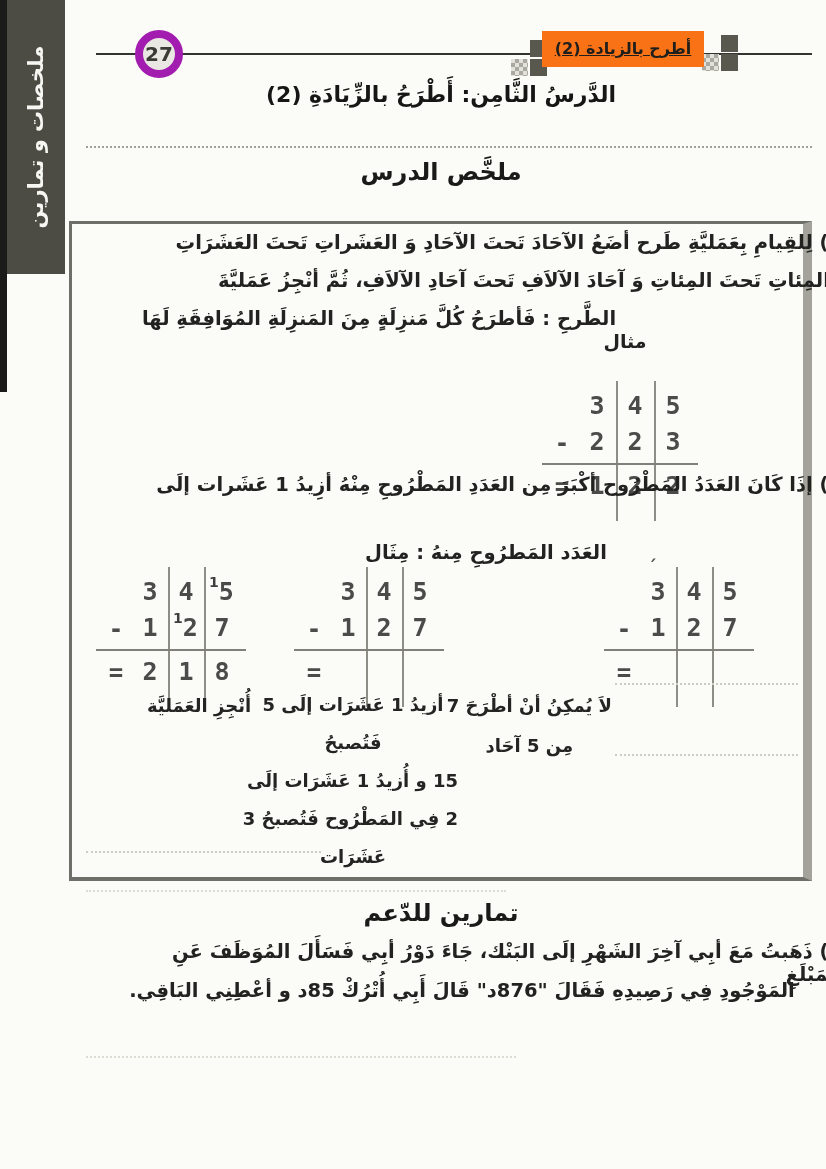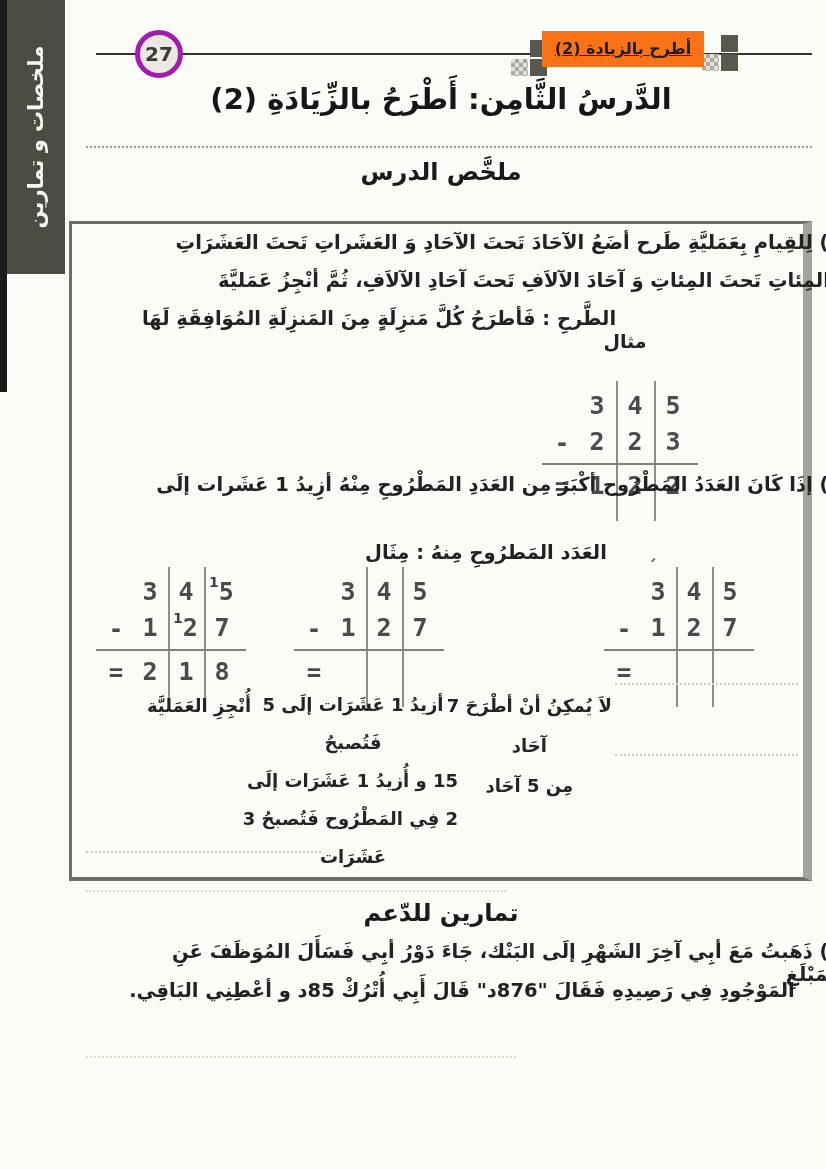--- a/index.html
+++ b/index.html
@@ -9,38 +9,38 @@
   
   .edge-strip{position:absolute;left:0;top:0;width:7px;height:392px;background:#1b1b19;}
   .side-bar{position:absolute;left:7px;top:0;width:58px;height:274px;background:#4c4b44;
             display:flex;align-items:center;justify-content:center;}
   .side-bar span{transform:rotate(-90deg);white-space:nowrap;direction:rtl;
                  color:#f6f6f2;font-weight:bold;font-size:21px;letter-spacing:1px;}
 
   
   .hline{position:absolute;left:96px;top:53px;width:716px;height:2px;background:#33332f;}
   .page-circle{position:absolute;left:135px;top:30px;width:48px;height:48px;box-sizing:border-box;
-               border:5px solid #a21caf;border-radius:50%;background:#e9e8e2;
+               border:8px solid #a21caf;border-radius:50%;background:#e9e8e2;
                display:flex;align-items:center;justify-content:center;
                font-size:20px;font-weight:bold;color:#3a3a36;}
   .sq-icon{position:absolute;width:36px;height:36px;}
   .sq-icon .sq{position:absolute;width:17px;height:17px;}
   .sq-icon .tr{right:0;top:0;background:#59584f;}
   .sq-icon .br{right:0;bottom:0;background:#59584f;}
   .sq-icon .bl{left:0;bottom:0;
     background-image:
       linear-gradient(45deg,#a9a8a1 25%,transparent 25%,transparent 75%,#a9a8a1 75%),
       linear-gradient(45deg,#a9a8a1 25%,#e3e2da 25%,#e3e2da 75%,#a9a8a1 75%);
     background-size:8px 8px;background-position:0 0,4px 4px;}
   .chapter-title{position:absolute;left:542px;top:31px;width:162px;height:36px;line-height:36px;
                  background:#f97316;direction:rtl;text-align:center;
                  font-size:16px;font-weight:bold;color:#1e1e1c;text-decoration:underline;}
 
   .lesson-title{position:absolute;left:70px;top:82px;width:742px;direction:rtl;text-align:center;
-                font-size:29px;font-weight:bold;color:#161614;}
+                font-size:22px;font-weight:bold;color:#161614;}
   .summary-heading{position:absolute;left:70px;top:158px;width:742px;direction:rtl;text-align:center;
                    font-size:24px;font-weight:bold;color:#1a1a18;}
 
   .dotted{position:absolute;border-top:2px dotted #a09f95;}
   .dotted.faint{border-top:2px dotted #ccccc2;}
   .dotted.fainter{border-top:2px dotted #dddcd3;}
 
   
   .lesson-box{position:absolute;left:69px;top:221px;width:743px;height:660px;box-sizing:border-box;
               border:3px solid #6f6f69;border-right:9px solid #a3a29b;border-bottom:4px solid #6f6f69;}
@@ -215,21 +215,20 @@
     <div class="sign equals">=</div>
     <div class="row r3">
       <span class="cell">2</span>
       <span class="cell">1</span>
       <span class="cell">8</span>
     </div>
   </div>
 
   <div class="caption" style="right:214px;top:686px;text-align:center;">
     <div>لاَ يُمكِنُ أنْ أطْرَحَ 7</div>
-    <div>آحَاد</div>
     <div>مِن 5 آحَاد</div>
   </div>
   <div class="caption" style="left:248px;top:686px;width:210px;text-align:center;line-height:38px;">
     <div>أزيدُ 1 عَشَرَات إلَى 5</div>
     <div>فَتُصبحُ</div>
     <div>15 و أُزيدُ 1 عَشَرَات إلَى</div>
     <div>2 فِي المَطْرُوح فَتُصبحُ 3</div>
     <div>عَشَرَات</div>
   </div>
   <div class="caption" style="left:134px;top:686px;width:130px;text-align:center;">

